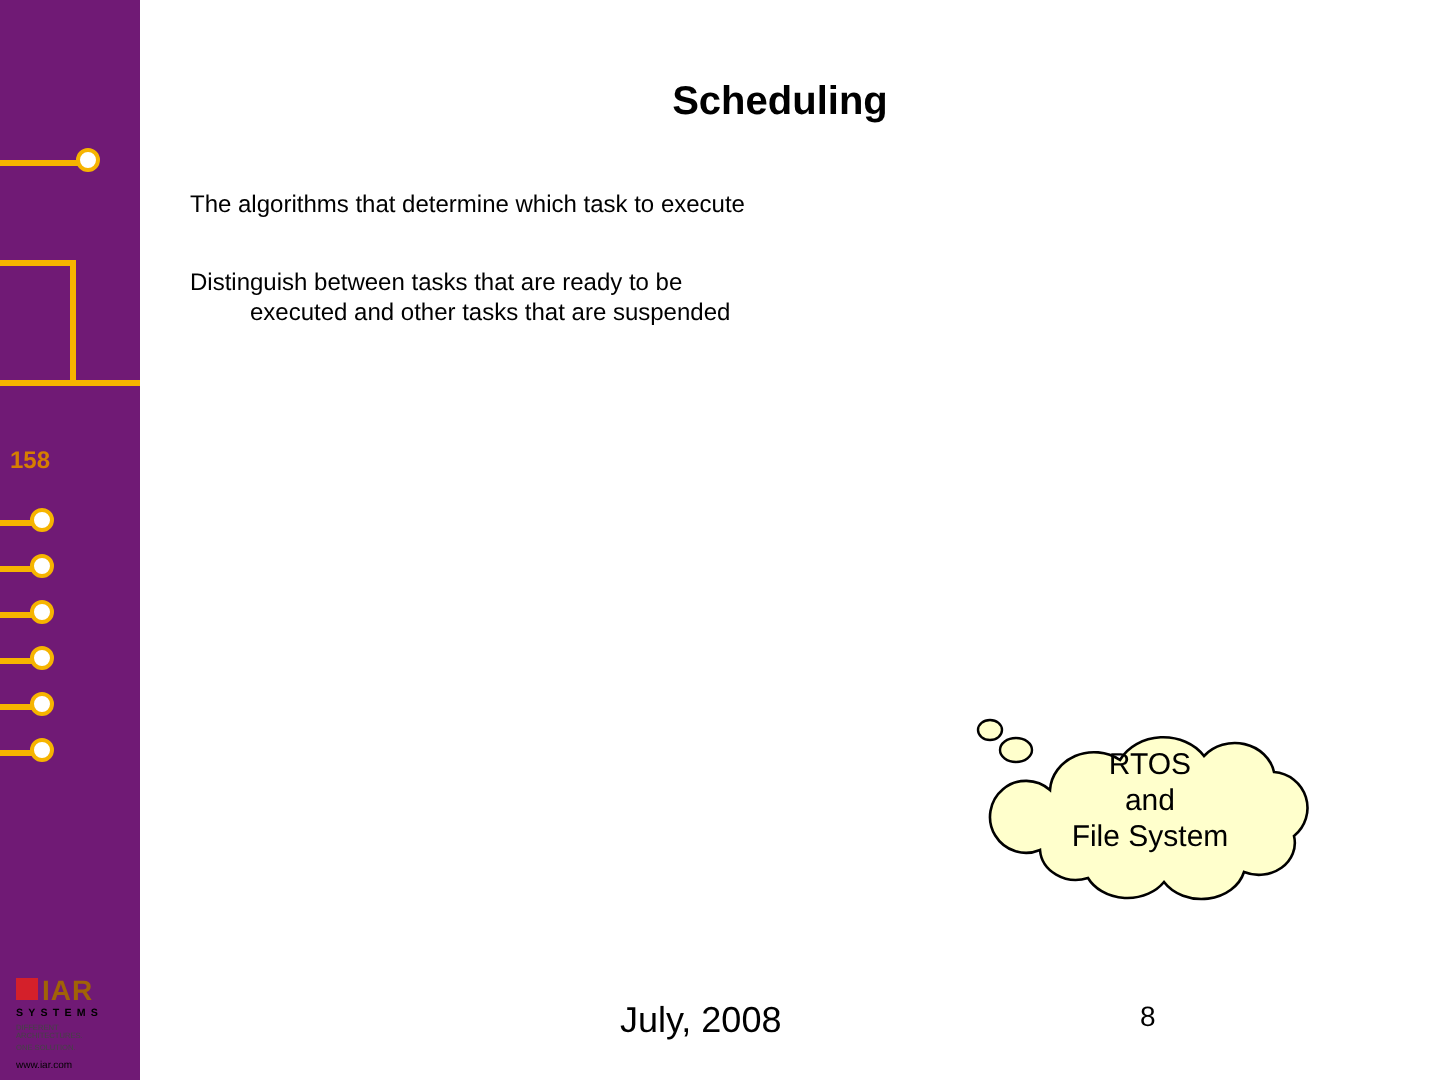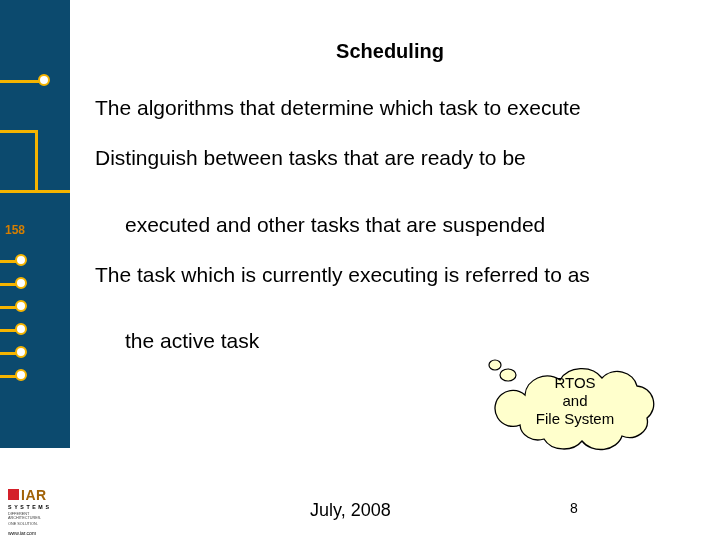--- a/index.html
+++ b/index.html
@@ -9,22 +9,22 @@
     width: 720px;
     height: 540px;
     overflow: hidden;
     background: #fff;
   }
   
   .left-band {
     position: absolute;
     left: 0; top: 0;
     width: 70px;
-    height: 448px;
-    background: #0c4a6e;
+    height: 540px;
+    background: #701a75;
     overflow: hidden;
   }
   
   .trace { position: absolute; background: #f6b400; }
   .trace-h { height: 3px; }
   .trace-v { width: 3px; }
   .node {
     position: absolute;
     width: 12px; height: 12px;
     border: 2px solid #f6b400;
@@ -44,25 +44,25 @@
     left: 95px; top: 40px;
     width: 590px;
   }
   .title {
     text-align: center;
     font-size: 20px;
     font-weight: bold;
     margin-bottom: 32px;
   }
   .para {
-    font-size: 21px;
+    font-size: 12px;
     line-height: 1.25;
     margin-bottom: 24px;
   }
-  .para .indent { display: block; padding-left: 30px; margin-top: 40px; }
+  .para .indent { display: block; padding-left: 30px; }
   
   .cloud-wrap {
     position: absolute;
     left: 480px;
     top: 355px;
     width: 190px;
     height: 110px;
     text-decoration: underline;
   }
   .cloud-text {
@@ -148,24 +148,20 @@
 
     <div class="para">
       <span>The algorithms that determine which task to execute</span>
     </div>
 
     <div class="para">
       <span>Distinguish between tasks that are ready to be</span>
       <span class="indent">executed and other tasks that are suspended</span>
     </div>
 
-    <div class="para">
-      <span>The task which is currently executing is referred to as</span>
-      <span class="indent">the active task</span>
-    </div>
   </div>
 
   <div class="cloud-wrap">
     <svg class="cloud" width="200" height="120" viewBox="0 0 200 120">
 
       <ellipse cx="15" cy="10" rx="6" ry="5" fill="#ffffcc" stroke="#000" stroke-width="1.2"></ellipse>
       <ellipse cx="28" cy="20" rx="8" ry="6" fill="#ffffcc" stroke="#000" stroke-width="1.2"></ellipse>
 
       <path d="
         M40,70

